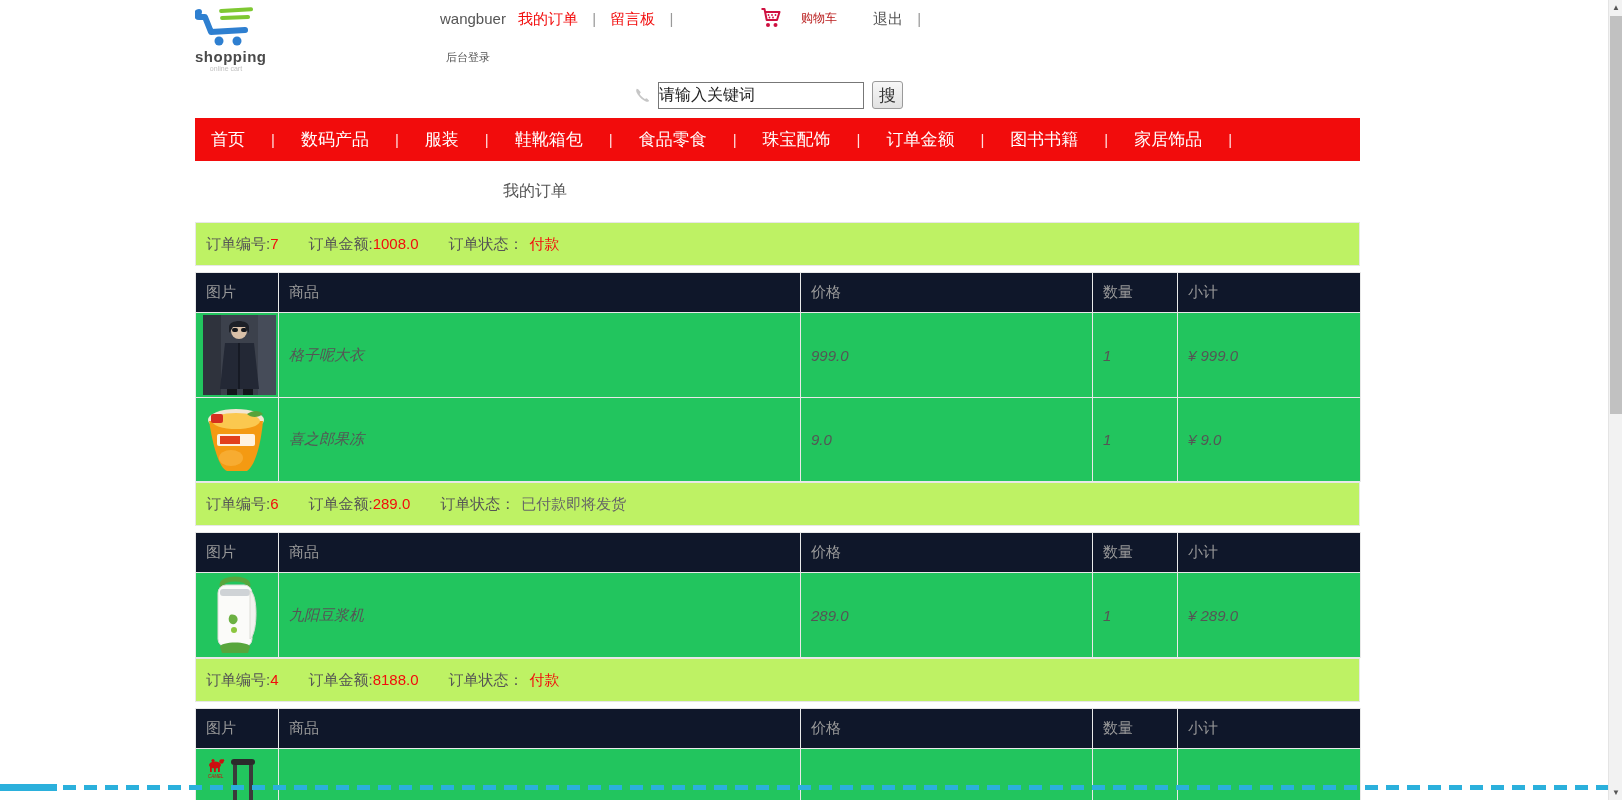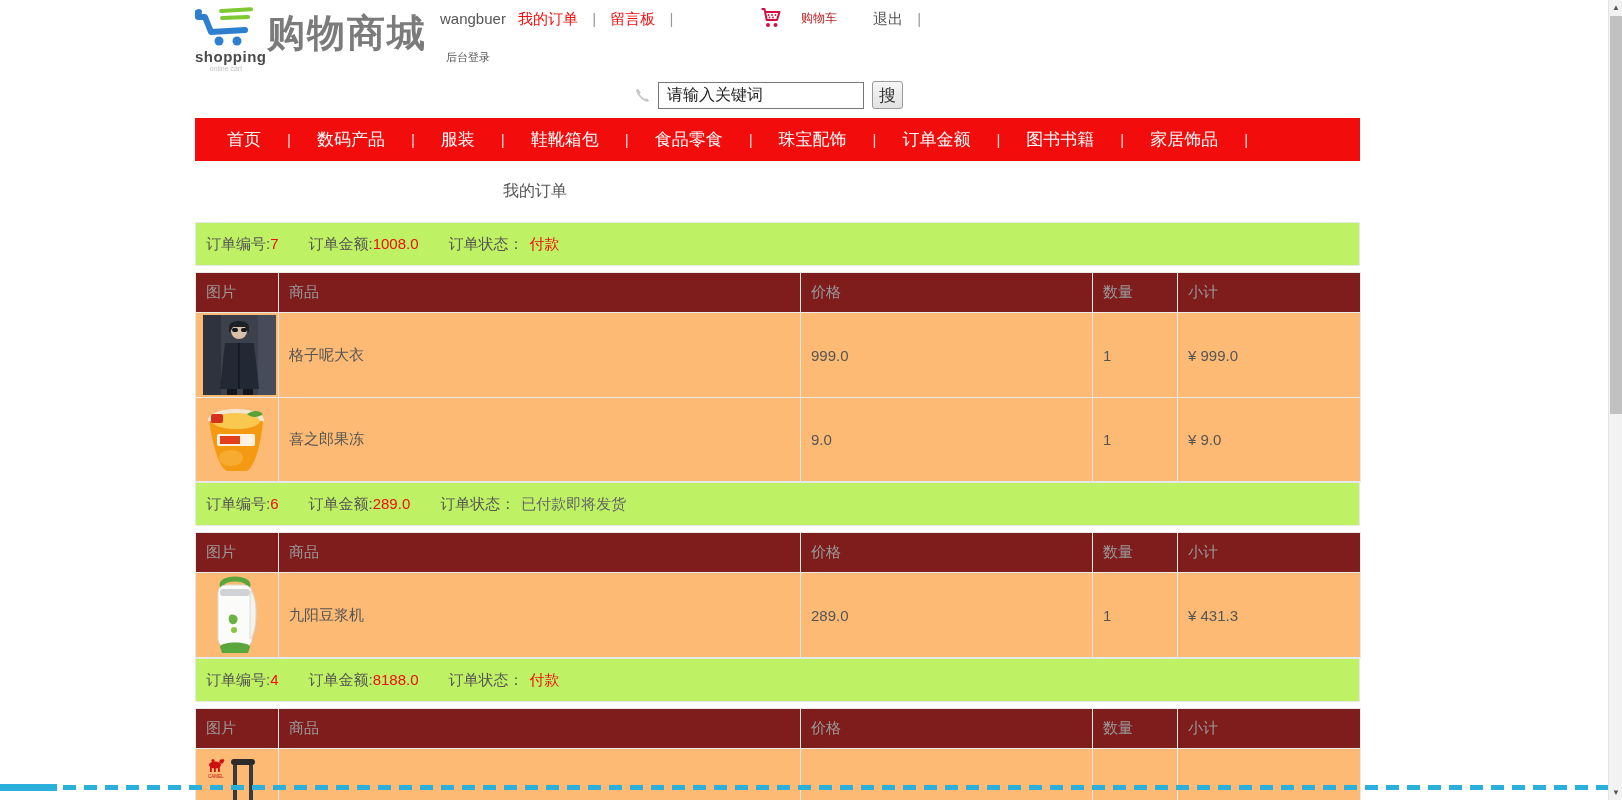--- a/index.html
+++ b/index.html
@@ -19,47 +19,47 @@
   .user-row .sep, .logout .sep { color:#999; margin:0 10px; }
   .red-link { color:#f20c0c; cursor:pointer; text-decoration:none; }
   .gray-link { color:#555; cursor:pointer; }
   .admin-login { position:absolute; left:251px; top:50px; font-size:11px; color:#555; cursor:pointer; }
   .cart-block { position:absolute; left:563px; top:6px; display:flex; align-items:center; cursor:pointer; }
   .cart-block span { font-size:12px; color:#b91c1c; margin-left:18px; }
   .logout { position:absolute; left:678px; top:10px; font-size:15px; color:#555; }
 
   .search-row { position:absolute; left:438px; top:80px; display:flex; align-items:center; height:30px; }
   .phone-icon { margin-right:6px; }
-  .search-input { width:206px; height:27px; border:1px solid #777; font-size:16px; padding:0 8px; color:#222; outline:none; }
+  .search-input { width:206px; height:27px; border:1px solid #777; font-size:16px; padding:0 0; color:#222; outline:none; }
   .search-btn { margin-left:8px; width:31px; height:28px; font-size:17px; color:#333;
     background:linear-gradient(#f7f7f7,#e2e2e2); border:1px solid #9a9a9a; border-radius:3px; cursor:pointer; }
 
   
   .nav { margin-top:115px; position:absolute; left:0; top:0; width:1165px; height:43px; background:#f20c0c;
-    display:flex; align-items:center; padding-left:32px; }
+    display:flex; align-items:center; padding-left:16px; }
   .nav-wrap { position:relative; height:43px; margin-top:38px; }
   .nav-item { color:#fff; font-size:17px; cursor:pointer; white-space:nowrap; }
   .nav-sep { color:#ffdede; font-size:15px; margin:0 26px; }
 
   
   .title-row { height:61px; display:flex; align-items:center; }
   .page-title { width:680px; text-align:center; font-size:16px; color:#555; }
 
   
   .order-head { height:44px; background:#bef264; border:1px solid #e7e7e7; display:flex;
     align-items:center; padding-left:10px; font-size:15px; color:#555; margin-bottom:6px; }
   .order-head .grp { margin-right:30px; }
   .rednum { color:#f20c0c; }
   .status-red { color:#f20c0c; margin-left:6px; cursor:pointer; }
   .status-gray { color:#666; margin-left:6px; }
 
   table.order-table { width:1165px; border-collapse:collapse; table-layout:fixed; font-size:15px; color:#555; }
   .order-table th, .order-table td { border:1px solid #e9e9e9; text-align:left; font-weight:normal; padding-left:10px; }
-  .order-table thead th { background:#7f1d1d; color:#9a9a9a; height:40px; }
-  .order-table tbody td { height:84px; background:#fdba74; }
+  .order-table thead th { background:#0f172a; color:#9a9a9a; height:40px; }
+  .order-table tbody td { height:84px; background:#22c55e;font-style:italic; }
   td.img-cell { padding:2px 0 2px 7px; }
   .prod-name { cursor:pointer; }
 
   
   .pimg { display:block; }
 
   
   .marquee { position:absolute; left:0; top:785px; width:1608px; height:5px;
     background:repeating-linear-gradient(90deg,#2bb0dc 0 13px,transparent 13px 21px); }
   .marquee-solid { position:absolute; left:0; top:784px; width:57px; height:7px; background:#2bb0dc; }
@@ -81,21 +81,20 @@
         <svg width="62" height="42" viewBox="0 0 62 42">
           <rect x="24" y="3" width="34" height="4" rx="2" fill="#7ec832" transform="rotate(-3 24 3)"></rect>
           <rect x="25" y="10" width="30" height="4" rx="2" fill="#7ec832" transform="rotate(-2 25 10)"></rect>
           <path d="M4 6 C1 6 1 11 4 11 L10 11 L16 26 L50 24" stroke="#2e7fd0" stroke-width="6" fill="none" stroke-linecap="round" stroke-linejoin="round"></path>
           <circle cx="24" cy="35" r="4.5" fill="#2e7fd0"></circle>
           <circle cx="42" cy="35" r="4.5" fill="#2e7fd0"></circle>
         </svg>
         <div class="logo-word">shopping</div>
         <div class="logo-sub">online cart</div>
       </div>
-      <div class="brand-name">购物商城</div>
     </div>
 
     <div class="user-row">
       <span>wangbuer</span>
       <span class="red-link" style="margin-left:8px">我的订单</span>
       <span class="sep">|</span>
       <span class="red-link">留言板</span>
       <span class="sep">|</span>
     </div>
 
@@ -255,21 +254,21 @@
               <rect x="8" y="14" width="30" height="7" rx="3" fill="#cfd3d6"></rect>
               <path d="M38 16 C46 18 46 58 38 64 Z" fill="#f2f2ee" stroke="#dcdcd6" stroke-width="1"></path>
               <path d="M18 40 C14 46 20 52 24 48 C28 44 24 38 18 40Z" fill="#6cb143"></path>
               <circle cx="22" cy="55" r="3" fill="#8cc63f"></circle>
               <path d="M8 72 C8 66 38 66 38 72 L36 78 L10 78 Z" fill="#58a63c"></path>
             </svg>
           </td>
           <td><span class="prod-name">九阳豆浆机</span></td>
           <td>289.0</td>
           <td>1</td>
-          <td>¥ 431.3</td>
+          <td>¥ 289.0</td>
         </tr>
       </tbody>
     </table>
   </div>
 
   <div>
     <div class="order-head">
       <span class="grp"><span>订单编号:</span><span class="rednum">4</span></span>
       <span class="grp"><span>订单金额:</span><span class="rednum">8188.0</span></span>
       <span class="grp"><span>订单状态：</span><span class="status-red">付款</span></span>

